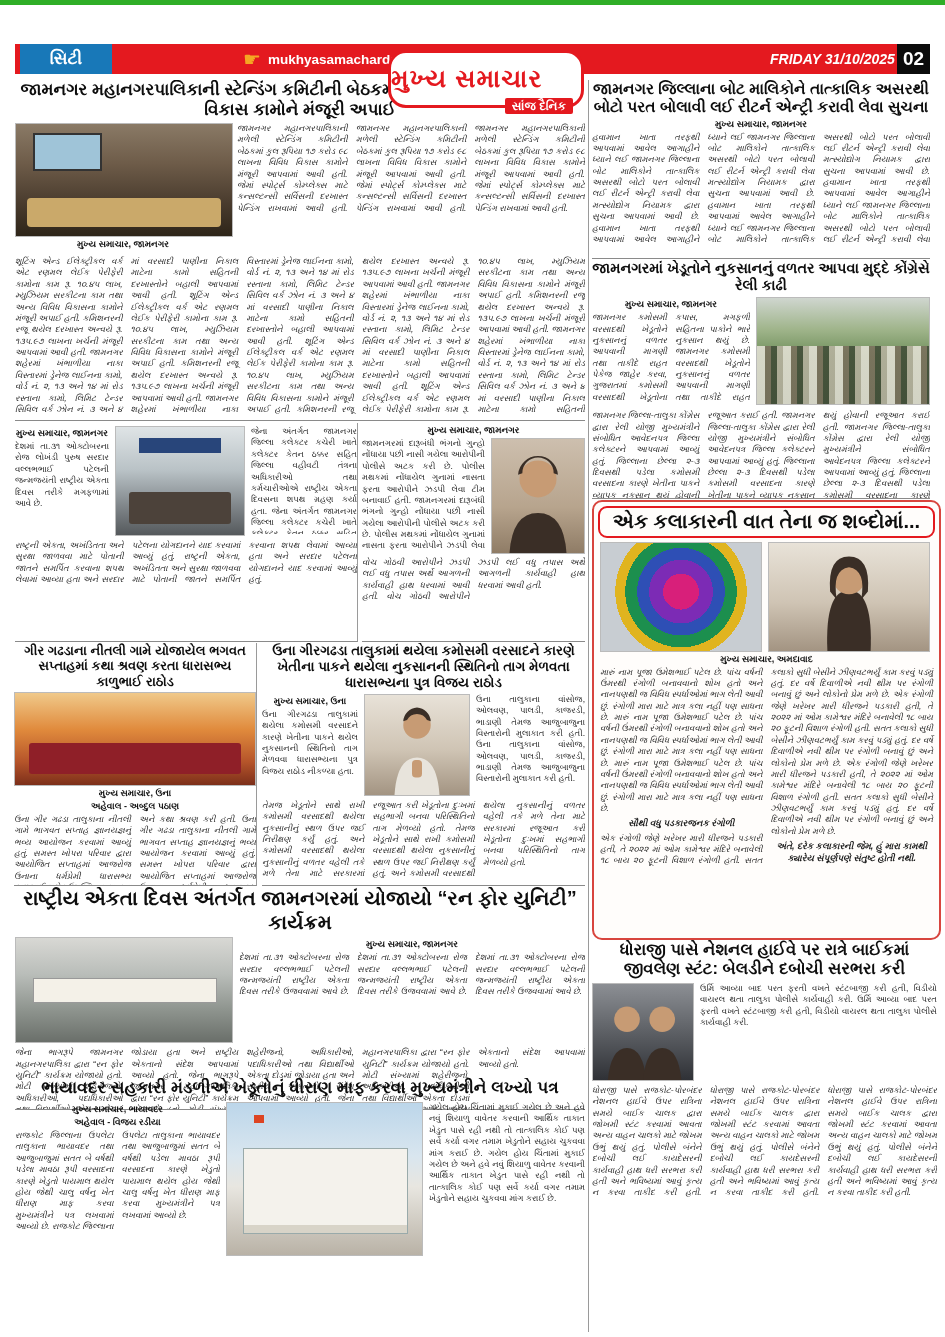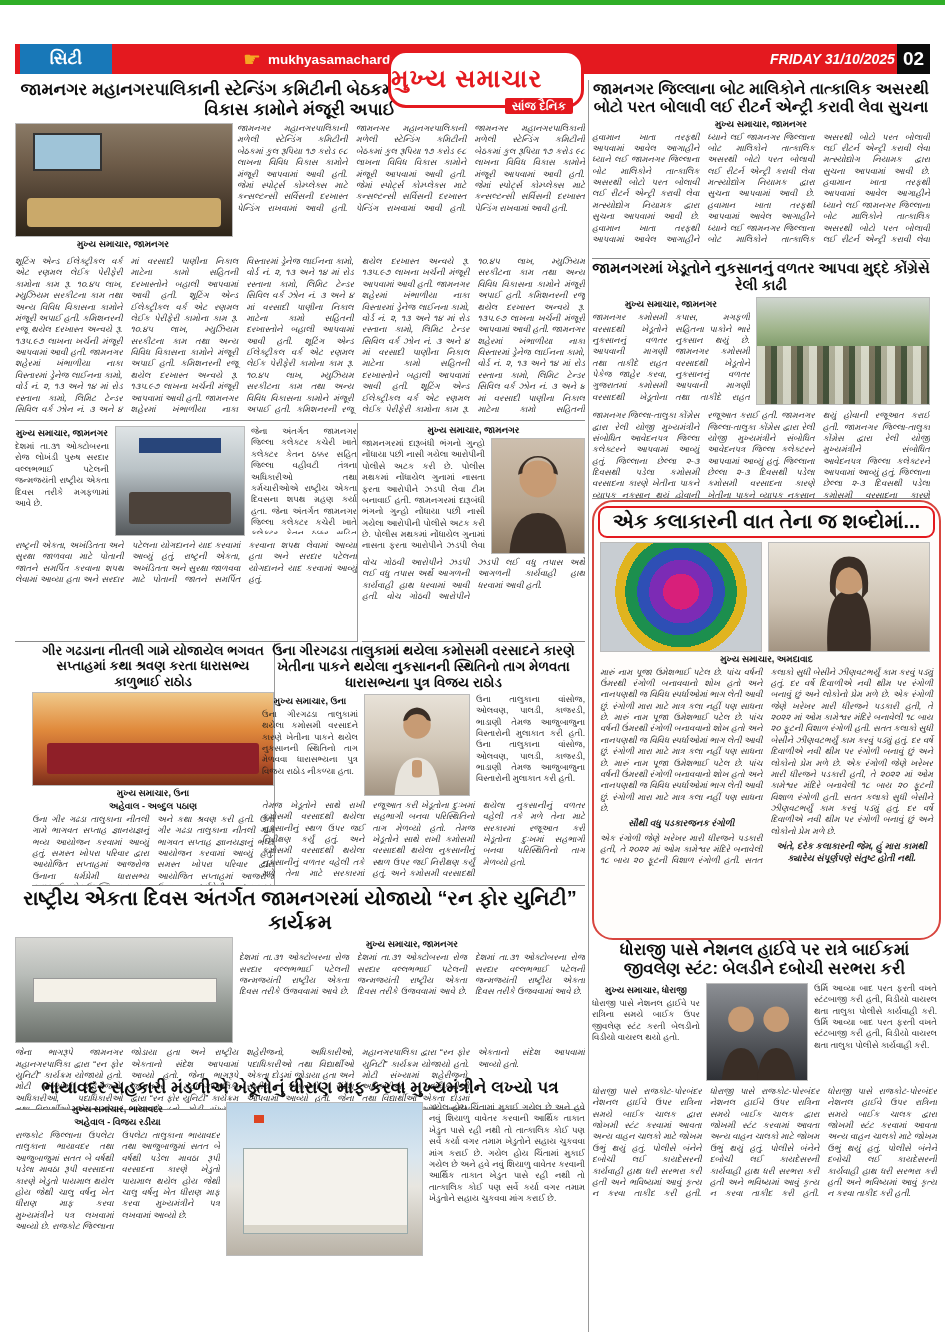--- a/index.html
+++ b/index.html
@@ -130,42 +130,42 @@
       <svg viewBox="0 0 60 80">
           <circle class="skin" cx="30" cy="28" r="13"></circle>
           <path class="person" d="M30 12 a14 14 0 0 1 14 13 l-3 -1 a11 11 0 0 0 -22 0 l-3 1 a14 14 0 0 1 14 -13z"></path>
           <path class="person" d="M10 80 q2 -28 20 -28 q18 0 20 28z"></path>
         </svg>
     </div>
   </div>
   <div class="body-txt cols" style="column-count:2;height:50px;margin-top:3px;">વોચ ગોઠવી આરોપીને ઝડપી લઈ વધુ તપાસ અર્થે આગળની કાર્યવાહી હાથ ધરવામાં આવી હતી. વોચ ગોઠવી આરોપીને ઝડપી લઈ વધુ તપાસ અર્થે આગળની કાર્યવાહી હાથ ધરવામાં આવી હતી.</div>
 </div>
 
-<div class="article feature-box" style="left:592px;top:500px;width:345px;height:436px;border-radius:21px;">
+<div class="article feature-box" style="left:592px;top:500px;width:345px;height:436px;">
   <div class="hl feature-hl">એક કલાકારની વાત તેના જ શબ્દોમાં...</div>
   <div class="row" style="padding:0 6px;">
     <div class="photo ph-rangoli" style="width:160px;height:108px;"></div>
     <div class="photo ph-portrait2" style="width:160px;height:108px;">
       <svg viewBox="0 0 60 80">
           <path class="person" d="M14 80 q-2 -45 16 -45 q18 0 16 45z" fill="#5a4636"></path>
           <circle class="skin" cx="30" cy="26" r="12"></circle>
           <path class="person" d="M30 10 q16 0 14 26 l-5 6 q4 -22 -9 -24 q-13 2 -9 24 l-5 -6 q-2 -26 14 -26z"></path>
         </svg>
     </div>
   </div>
   <div class="byline">મુખ્ય સમાચાર, અમદાવાદ</div>
   <div class="body-txt cols" style="column-count:2;height:272px;padding:0 6px;">
     <span>મારું નામ પૂજા ઉમેશભાઈ પટેલ છે. પાંચ વર્ષની ઉંમરથી રંગોળી બનાવવાનો શોખ હતો અને નાનપણથી જ વિવિધ સ્પર્ધાઓમાં ભાગ લેતી આવી છું. રંગોળી મારા માટે માત્ર કલા નહીં પણ સાધના છે. મારું નામ પૂજા ઉમેશભાઈ પટેલ છે. પાંચ વર્ષની ઉંમરથી રંગોળી બનાવવાનો શોખ હતો અને નાનપણથી જ વિવિધ સ્પર્ધાઓમાં ભાગ લેતી આવી છું. રંગોળી મારા માટે માત્ર કલા નહીં પણ સાધના છે. મારું નામ પૂજા ઉમેશભાઈ પટેલ છે. પાંચ વર્ષની ઉંમરથી રંગોળી બનાવવાનો શોખ હતો અને નાનપણથી જ વિવિધ સ્પર્ધાઓમાં ભાગ લેતી આવી છું. રંગોળી મારા માટે માત્ર કલા નહીં પણ સાધના છે.</span>
     <div class="subhead-bold">સૌથી વધુ પડકારજનક રંગોળી</div>
     <span>એક રંગોળી જેણે ખરેખર મારી ધીરજને પડકારી હતી, તે ૨૦૨૨ માં ઓમ કામેશ્વર મંદિરે બનાવેલી ૧૮ બાય ૨૦ ફૂટની વિશાળ રંગોળી હતી. સતત કલાકો સુધી બેસીને ઝીણવટભર્યું કામ કરવું પડ્યું હતું. દર વર્ષે દિવાળીએ નવી થીમ પર રંગોળી બનાવું છું અને લોકોનો પ્રેમ મળે છે. એક રંગોળી જેણે ખરેખર મારી ધીરજને પડકારી હતી, તે ૨૦૨૨ માં ઓમ કામેશ્વર મંદિરે બનાવેલી ૧૮ બાય ૨૦ ફૂટની વિશાળ રંગોળી હતી. સતત કલાકો સુધી બેસીને ઝીણવટભર્યું કામ કરવું પડ્યું હતું. દર વર્ષે દિવાળીએ નવી થીમ પર રંગોળી બનાવું છું અને લોકોનો પ્રેમ મળે છે. એક રંગોળી જેણે ખરેખર મારી ધીરજને પડકારી હતી, તે ૨૦૨૨ માં ઓમ કામેશ્વર મંદિરે બનાવેલી ૧૮ બાય ૨૦ ફૂટની વિશાળ રંગોળી હતી. સતત કલાકો સુધી બેસીને ઝીણવટભર્યું કામ કરવું પડ્યું હતું. દર વર્ષે દિવાળીએ નવી થીમ પર રંગોળી બનાવું છું અને લોકોનો પ્રેમ મળે છે.</span>
     <div class="subhead-bold">અંતે, દરેક કલાકારની જેમ, હું મારા કામથી ક્યારેય સંપૂર્ણપણે સંતુષ્ટ હોતી નથી.</div>
   </div>
 </div>
 
-<div class="article bb br" style="left:32px;top:643px;width:242px;height:242px;">
+<div class="article bb br" style="left:14px;top:643px;width:242px;height:242px;">
   <div class="hl" style="font-size:13px;">ગીર ગઢડાના નીતલી ગામે યોજાયેલ ભગવત સપ્તાહમાં કથા શ્રવણ કરતા ધારાસભ્ય કાળુભાઈ રાઠોડ</div>
   <div class="photo ph-event" style="width:240px;height:92px;margin-top:3px;">
     <div class="stage"></div>
   </div>
   <div class="byline">મુખ્ય સમાચાર, ઉના</div>
   <div class="byline">અહેવાલ - અબ્દુલ પઠાણ</div>
   <div class="body-txt cols" style="column-count:2;height:86px;">ઉના ગીર ગઢડા તાલુકાના નીતલી ગામે ભાગવત સપ્તાહ જ્ઞાનયજ્ઞનું ભવ્ય આયોજન કરવામાં આવ્યું હતું. સમસ્ત ખોપરા પરિવાર દ્વારા આયોજિત સપ્તાહમાં આજરોજ ઉનાના ધર્મપ્રેમી ધારાસભ્ય કાળુભાઈ રાઠોડ ઉપસ્થિત રહ્યા હતા અને કથા શ્રવણ કરી હતી. ઉના ગીર ગઢડા તાલુકાના નીતલી ગામે ભાગવત સપ્તાહ જ્ઞાનયજ્ઞનું ભવ્ય આયોજન કરવામાં આવ્યું હતું. સમસ્ત ખોપરા પરિવાર દ્વારા આયોજિત સપ્તાહમાં આજરોજ ઉનાના ધર્મપ્રેમી ધારાસભ્ય કાળુભાઈ રાઠોડ ઉપસ્થિત રહ્યા હતા અને કથા શ્રવણ કરી હતી.</div>
 </div>
 
 <div class="article bb" style="left:262px;top:643px;width:323px;height:242px;">
@@ -198,24 +198,20 @@
       <div class="byline">મુખ્ય સમાચાર, જામનગર</div>
       <div class="body-txt cols" style="column-count:3;height:90px;">દેશમાં તા.૩૧ ઓક્ટોબરના રોજ સરદાર વલ્લભભાઈ પટેલની જન્મજયંતી રાષ્ટ્રીય એકતા દિવસ તરીકે ઉજવવામાં આવે છે. દેશમાં તા.૩૧ ઓક્ટોબરના રોજ સરદાર વલ્લભભાઈ પટેલની જન્મજયંતી રાષ્ટ્રીય એકતા દિવસ તરીકે ઉજવવામાં આવે છે. દેશમાં તા.૩૧ ઓક્ટોબરના રોજ સરદાર વલ્લભભાઈ પટેલની જન્મજયંતી રાષ્ટ્રીય એકતા દિવસ તરીકે ઉજવવામાં આવે છે.</div>
     </div>
   </div>
   <div class="body-txt cols" style="column-count:5;height:84px;margin-top:4px;">જેના ભાગરૂપે જામનગર મહાનગરપાલિકા દ્વારા “રન ફોર યુનિટી” કાર્યક્રમ યોજાયો હતો. મોટી સંખ્યામાં શહેરીજનો, અધિકારીઓ, પદાધિકારીઓ તથા વિદ્યાર્થીઓ એકતા દોડમાં જોડાયા હતા અને રાષ્ટ્રીય એકતાનો સંદેશ આપવામાં આવ્યો હતો. જેના ભાગરૂપે જામનગર મહાનગરપાલિકા દ્વારા “રન ફોર યુનિટી” કાર્યક્રમ યોજાયો હતો. મોટી સંખ્યામાં શહેરીજનો, અધિકારીઓ, પદાધિકારીઓ તથા વિદ્યાર્થીઓ એકતા દોડમાં જોડાયા હતા અને રાષ્ટ્રીય એકતાનો સંદેશ આપવામાં આવ્યો હતો. જેના ભાગરૂપે જામનગર મહાનગરપાલિકા દ્વારા “રન ફોર યુનિટી” કાર્યક્રમ યોજાયો હતો. મોટી સંખ્યામાં શહેરીજનો, અધિકારીઓ, પદાધિકારીઓ તથા વિદ્યાર્થીઓ એકતા દોડમાં જોડાયા હતા અને રાષ્ટ્રીય એકતાનો સંદેશ આપવામાં આવ્યો હતો.</div>
 </div>
 
 <div class="article" style="left:592px;top:940px;width:345px;height:392px;">
   <div class="hl" style="font-size:16.5px;">ધોરાજી પાસે નેશનલ હાઈવે પર રાત્રે બાઈકમાં જીવલેણ સ્ટંટ: બેલડીને દબોચી સરભરા કરી</div>
   <div class="row" style="margin-top:4px;">
-    <div style="width:108px;">
-      <div class="byline">મુખ્ય સમાચાર, ધોરાજી</div>
-      <div class="body-txt" style="height:84px;">ધોરાજી પાસે નેશનલ હાઈવે પર રાત્રિના સમયે બાઈક ઉપર જીવલેણ સ્ટંટ કરતી બેલડીનો વિડીયો વાયરલ થયો હતો.</div>
-    </div>
     <div class="photo ph-dark" style="width:100px;height:96px;">
       <svg viewBox="0 0 60 60" style="position:absolute;width:100%;height:100%;">
           <circle class="skin" cx="20" cy="22" r="8"></circle>
           <circle class="skin" cx="42" cy="22" r="8"></circle>
           <path class="person" d="M8 60 q2 -20 12 -20 q10 0 12 20z"></path>
           <path class="person" d="M30 60 q2 -20 12 -20 q10 0 12 20z"></path>
         </svg>
     </div>
     <div class="body-txt" style="flex:1;height:96px;">ઉર્મિ આવ્યા બાદ પરત ફરતી વખતે સ્ટંટબાજી કરી હતી, વિડીયો વાયરલ થતા તાલુકા પોલીસે કાર્યવાહી કરી. ઉર્મિ આવ્યા બાદ પરત ફરતી વખતે સ્ટંટબાજી કરી હતી, વિડીયો વાયરલ થતા તાલુકા પોલીસે કાર્યવાહી કરી.</div>
   </div>

